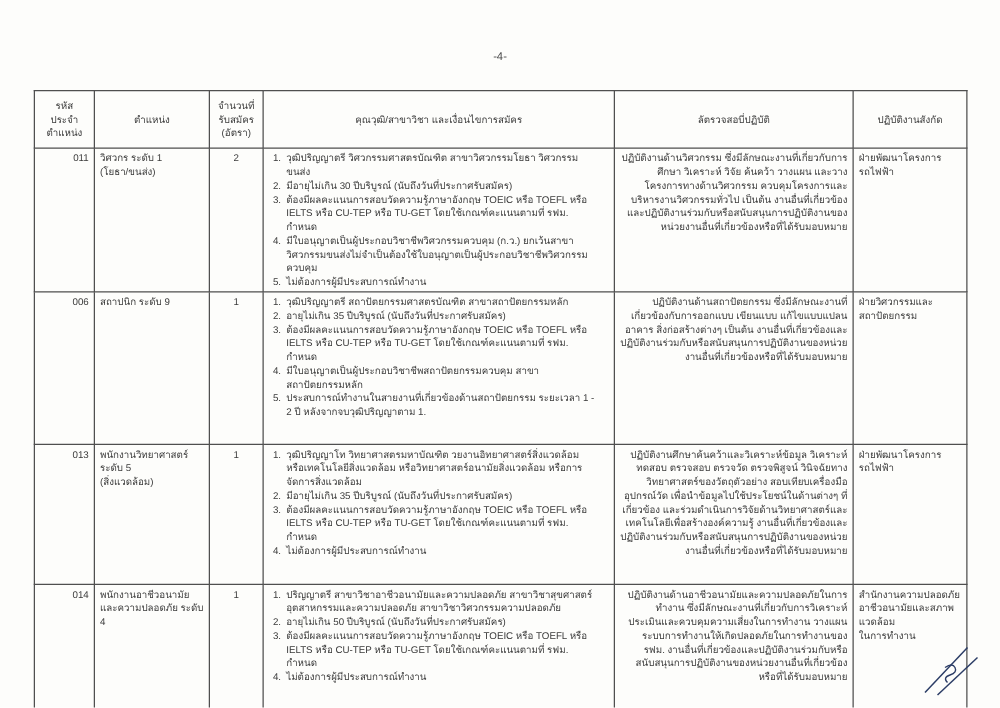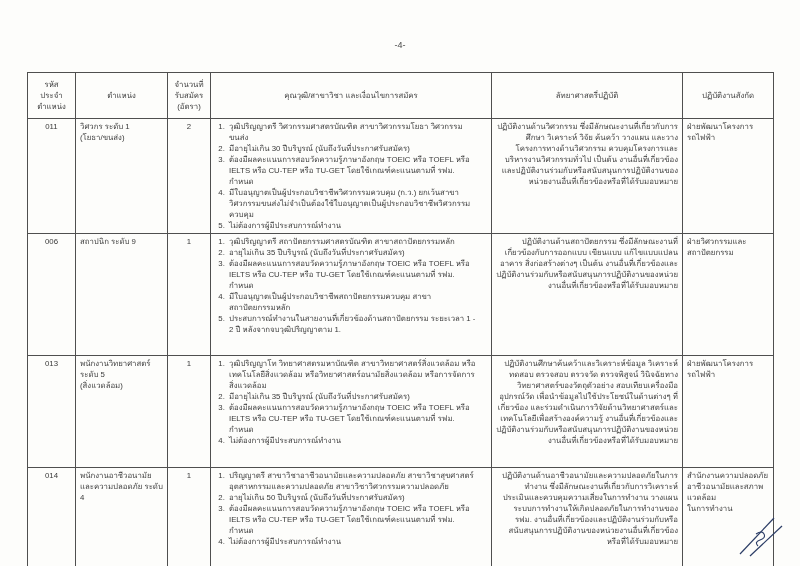--- a/index.html
+++ b/index.html
@@ -29,21 +29,21 @@
   }
   .positions th {
     font-weight:normal; text-align:center; vertical-align:middle;
     white-space:pre-line; padding:1px 2px;
   }
   tr.hdr    { height:46px; }
   tr.row-0  { height:98px; }
   tr.row-1  { height:122px; }
   tr.row-2  { height:112px; }
   tr.row-3  { height:100px; }
-  td.cell-code  { text-align:center;margin-top:16px; }
+  td.cell-code  { text-align:right;margin-top:16px; }
   td.cell-count { text-align:center; }
   td.cell-pos, td.cell-dept { white-space:pre-line; }
   td.cell-qual { padding:2px 15px 2px 3px; }
   td.cell-qual ol {
     margin:0; padding:0 0 0 13px;
     list-style:decimal outside;
   }
   td.cell-qual li { padding-left:2px; margin:0; }
   td.cell-duty { text-align:right; }
   .signature {
@@ -70,21 +70,21 @@
     <thead>
       <tr class="hdr">
         <th>รหัส
 ประจำ
 ตำแหน่ง</th>
         <th>ตำแหน่ง</th>
         <th>จำนวนที่
 รับสมัคร
 (อัตรา)</th>
         <th>คุณวุฒิ/สาขาวิชา และเงื่อนไขการสมัคร</th>
-        <th>ลัทยาศาสตรี่ปฏิบัติ</th>
+        <th>ลัตรวจสอบี่ปฏิบัติ</th>
         <th>ปฏิบัติงานสังกัด</th>
       </tr>
     </thead>
     <tbody>
       <tr class="row-0">
         <td class="cell-code">011</td>
         <td class="cell-pos">วิศวกร ระดับ 1
 (โยธา/ขนส่ง)</td>
         <td class="cell-count">2</td>
         <td class="cell-qual">
@@ -116,21 +116,21 @@
         <td class="cell-dept">ฝ่ายวิศวกรรมและ
 สถาปัตยกรรม</td>
       </tr>
       <tr class="row-2">
         <td class="cell-code">013</td>
         <td class="cell-pos">พนักงานวิทยาศาสตร์ ระดับ 5
 (สิ่งแวดล้อม)</td>
         <td class="cell-count">1</td>
         <td class="cell-qual">
           <ol>
-            <li>วุฒิปริญญาโท วิทยาศาสตรมหาบัณฑิต สาขาวิทยาศาสตร์สิ่งแวดล้อม หรือเทคโนโลยีสิ่งแวดล้อม หรือวิทยาศาสตร์อนามัยสิ่งแวดล้อม หรือการจัดการสิ่งแวดล้อม</li>
+            <li>วุฒิปริญญาโท วิทยาศาสตรมหาบัณฑิต วยงานอิทยาศาสตร์สิ่งแวดล้อม หรือเทคโนโลยีสิ่งแวดล้อม หรือวิทยาศาสตร์อนามัยสิ่งแวดล้อม หรือการจัดการสิ่งแวดล้อม</li>
             <li>มีอายุไม่เกิน 35 ปีบริบูรณ์ (นับถึงวันที่ประกาศรับสมัคร)</li>
             <li>ต้องมีผลคะแนนการสอบวัดความรู้ภาษาอังกฤษ TOEIC หรือ TOEFL หรือ IELTS หรือ CU-TEP หรือ TU-GET โดยใช้เกณฑ์คะแนนตามที่ รฟม. กำหนด</li>
             <li>ไม่ต้องการผู้มีประสบการณ์ทำงาน</li>
           </ol>
         </td>
         <td class="cell-duty">ปฏิบัติงานศึกษาค้นคว้าและวิเคราะห์ข้อมูล วิเคราะห์ทดสอบ ตรวจสอบ ตรวจวัด ตรวจพิสูจน์ วินิจฉัยทางวิทยาศาสตร์ของวัตถุตัวอย่าง สอบเทียบเครื่องมือ อุปกรณ์วัด เพื่อนำข้อมูลไปใช้ประโยชน์ในด้านต่างๆ ที่เกี่ยวข้อง และร่วมดำเนินการวิจัยด้านวิทยาศาสตร์และเทคโนโลยีเพื่อสร้างองค์ความรู้ งานอื่นที่เกี่ยวข้องและปฏิบัติงานร่วมกับหรือสนับสนุนการปฏิบัติงานของหน่วยงานอื่นที่เกี่ยวข้องหรือที่ได้รับมอบหมาย</td>
         <td class="cell-dept">ฝ่ายพัฒนาโครงการรถไฟฟ้า</td>
       </tr>
       <tr class="row-3">
         <td class="cell-code">014</td>

